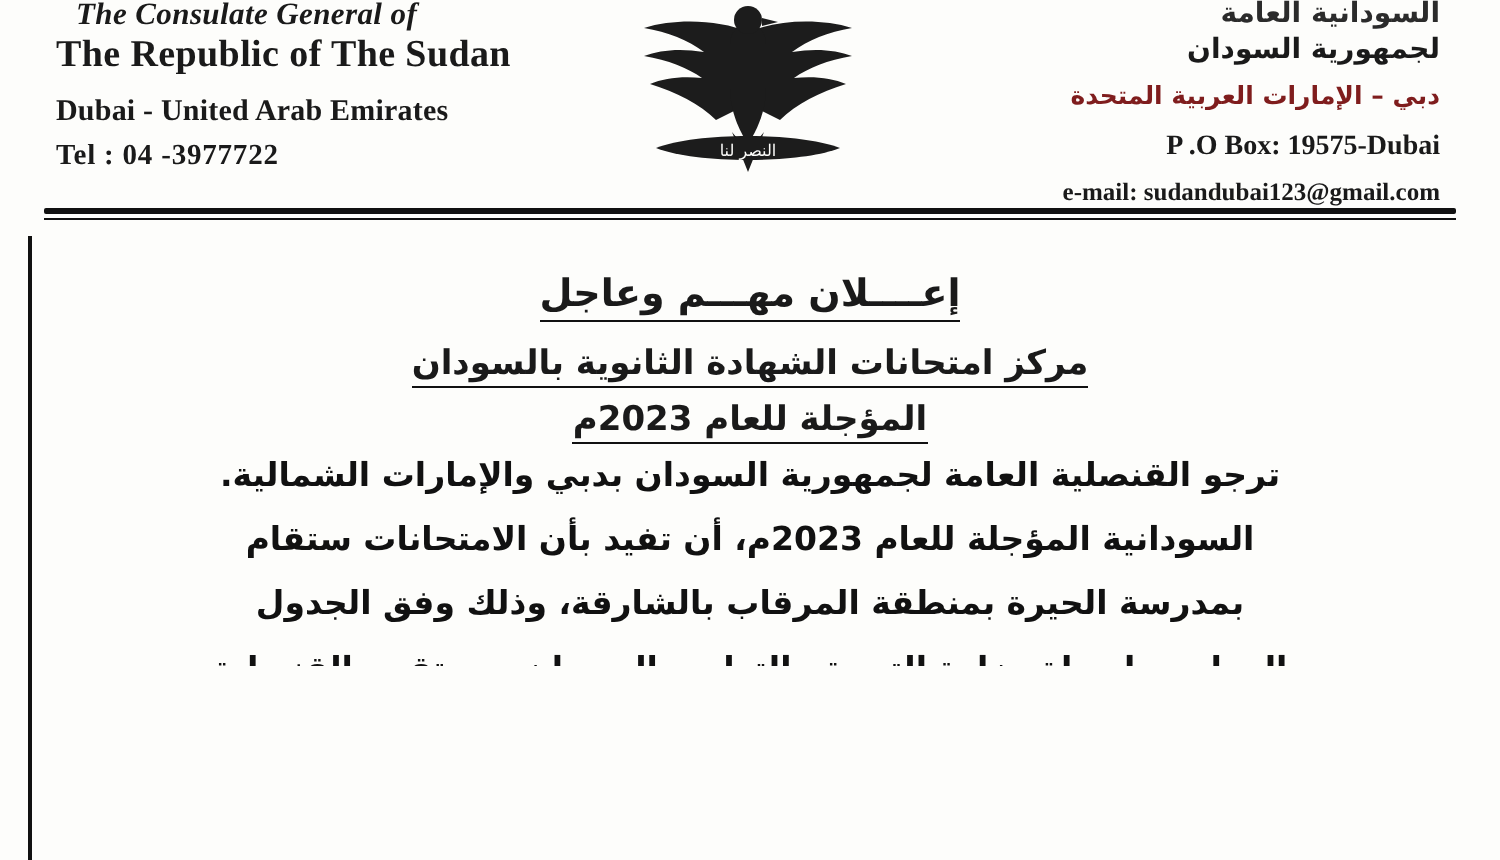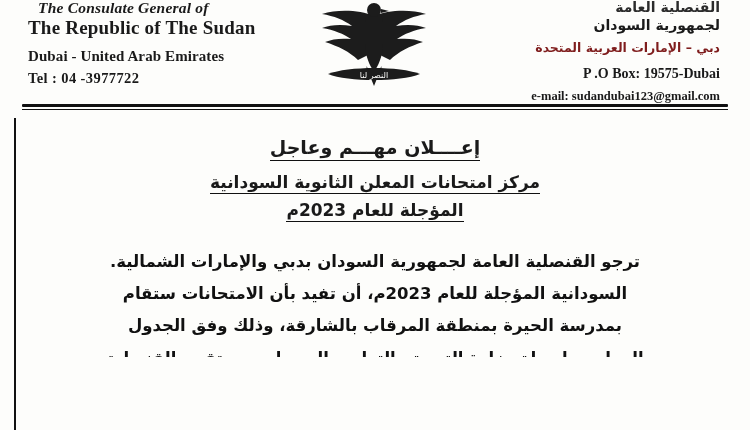--- a/index.html
+++ b/index.html
@@ -169,21 +169,20 @@
   }
 
   
   .body-text {
     direction: rtl;
     text-align: center;
     font-family: "DejaVu Sans", sans-serif;
     font-size: 16.5px;
     font-weight: 700;
     line-height: 1.95;
-    margin-top: 24px;
     padding: 0 73px;
     color: #111;
   }
   .body-text p {
     margin: 0;
   }
   .body-line-cut {
     overflow: hidden;
     height: 14px;
   }
@@ -227,34 +226,34 @@
 
           <path d="M58 66 L66 86 L74 66 C70 72, 62 72, 58 66 Z"></path>
 
           <path d="M20 74 C40 66, 92 66, 112 74 C92 82, 40 82, 20 74 Z" fill="#1c1c1c"></path>
         </g>
         <text x="66" y="78" font-size="8" text-anchor="middle" fill="#fdfdfb" font-family="DejaVu Sans, sans-serif">النصر لنا</text>
       </svg>
     </div>
 
     <div class="lh-col lh-right">
-      <div class="r1">القنصلية العامة</div>
+      <div class="r1">السودانية العامة</div>
       <div class="r2">لجمهورية السودان</div>
       <div class="r3">دبي – الإمارات العربية المتحدة</div>
       <div class="r4">P .O Box:  19575-Dubai</div>
       <div class="r5">e-mail: sudandubai123@gmail.com</div>
     </div>
   </div>
 
   <div class="divider"></div>
   <div class="divider-thin"></div>
 
   <div class="titles">
     <div><span class="t-main">إعــــلان مهـــم وعاجل</span></div>
-    <div><span class="t-sub">مركز امتحانات المعلن الثانوية السودانية</span></div>
+    <div><span class="t-sub">مركز امتحانات الشهادة الثانوية بالسودان</span></div>
     <div><span class="t-sub2">المؤجلة للعام 2023م</span></div>
   </div>
 
   <div class="body-text">
     <p>ترجو القنصلية العامة لجمهورية السودان بدبي والإمارات الشمالية.</p>
     <p>السودانية المؤجلة للعام 2023م، أن تفيد بأن الامتحانات ستقام</p>
     <p>بمدرسة الحيرة بمنطقة المرقاب بالشارقة، وذلك وفق الجدول</p>
     <p class="body-line-cut">المعلن بواسطة وزارة التربية والتعليم بالسودان، وستقوم القنصلية</p>
   </div>
 

